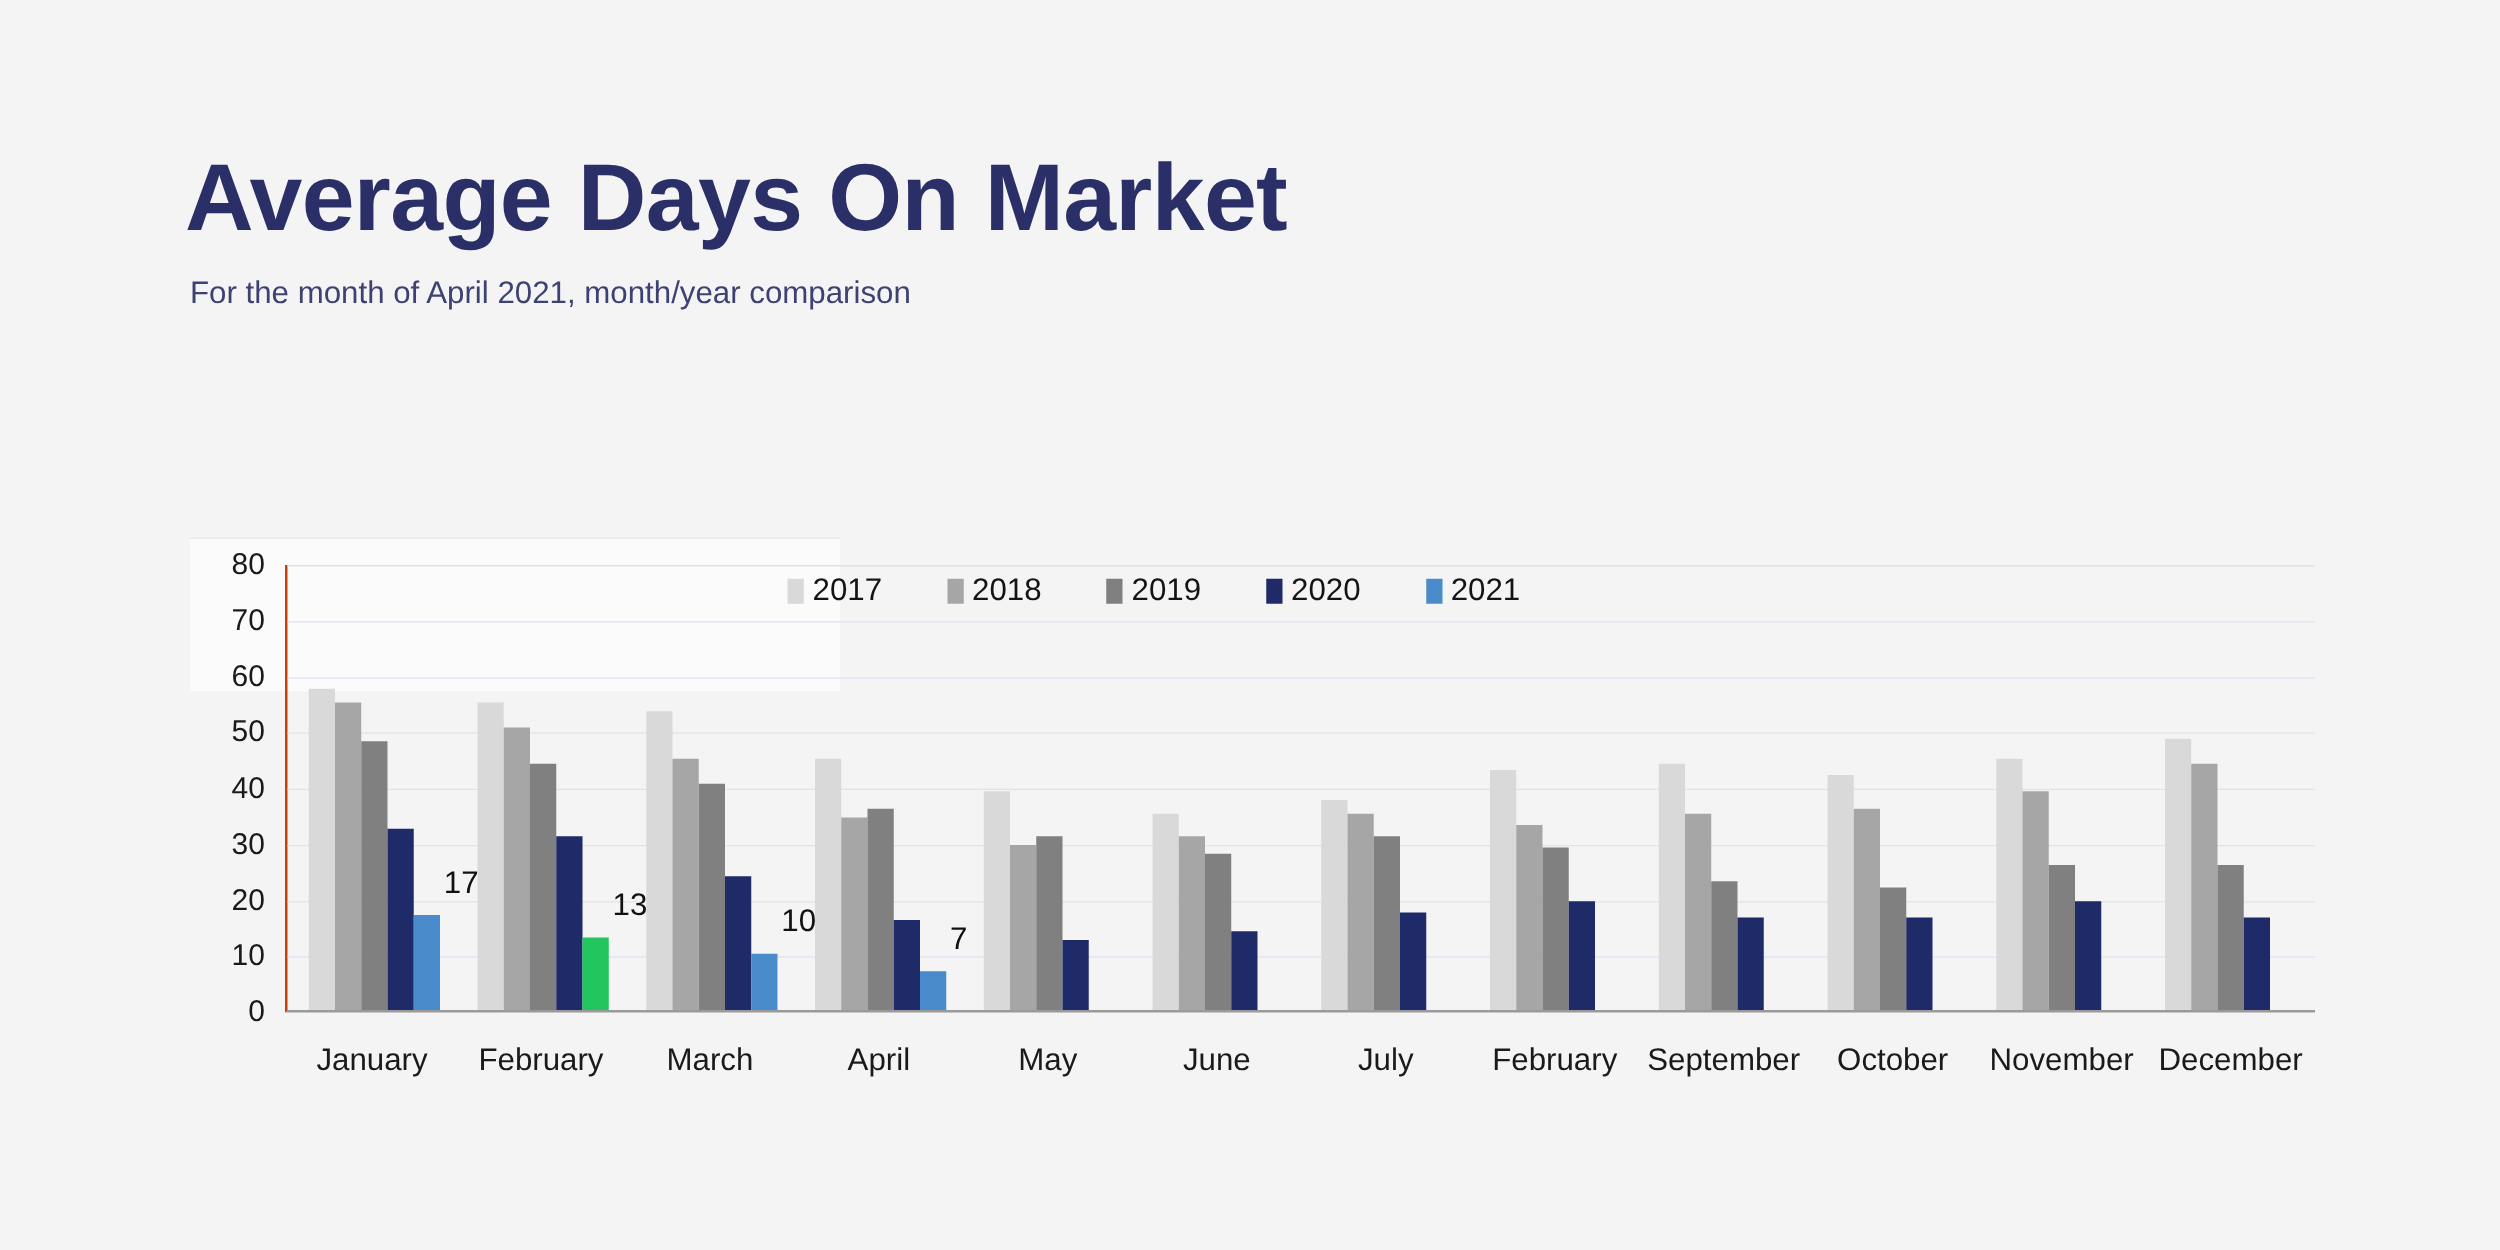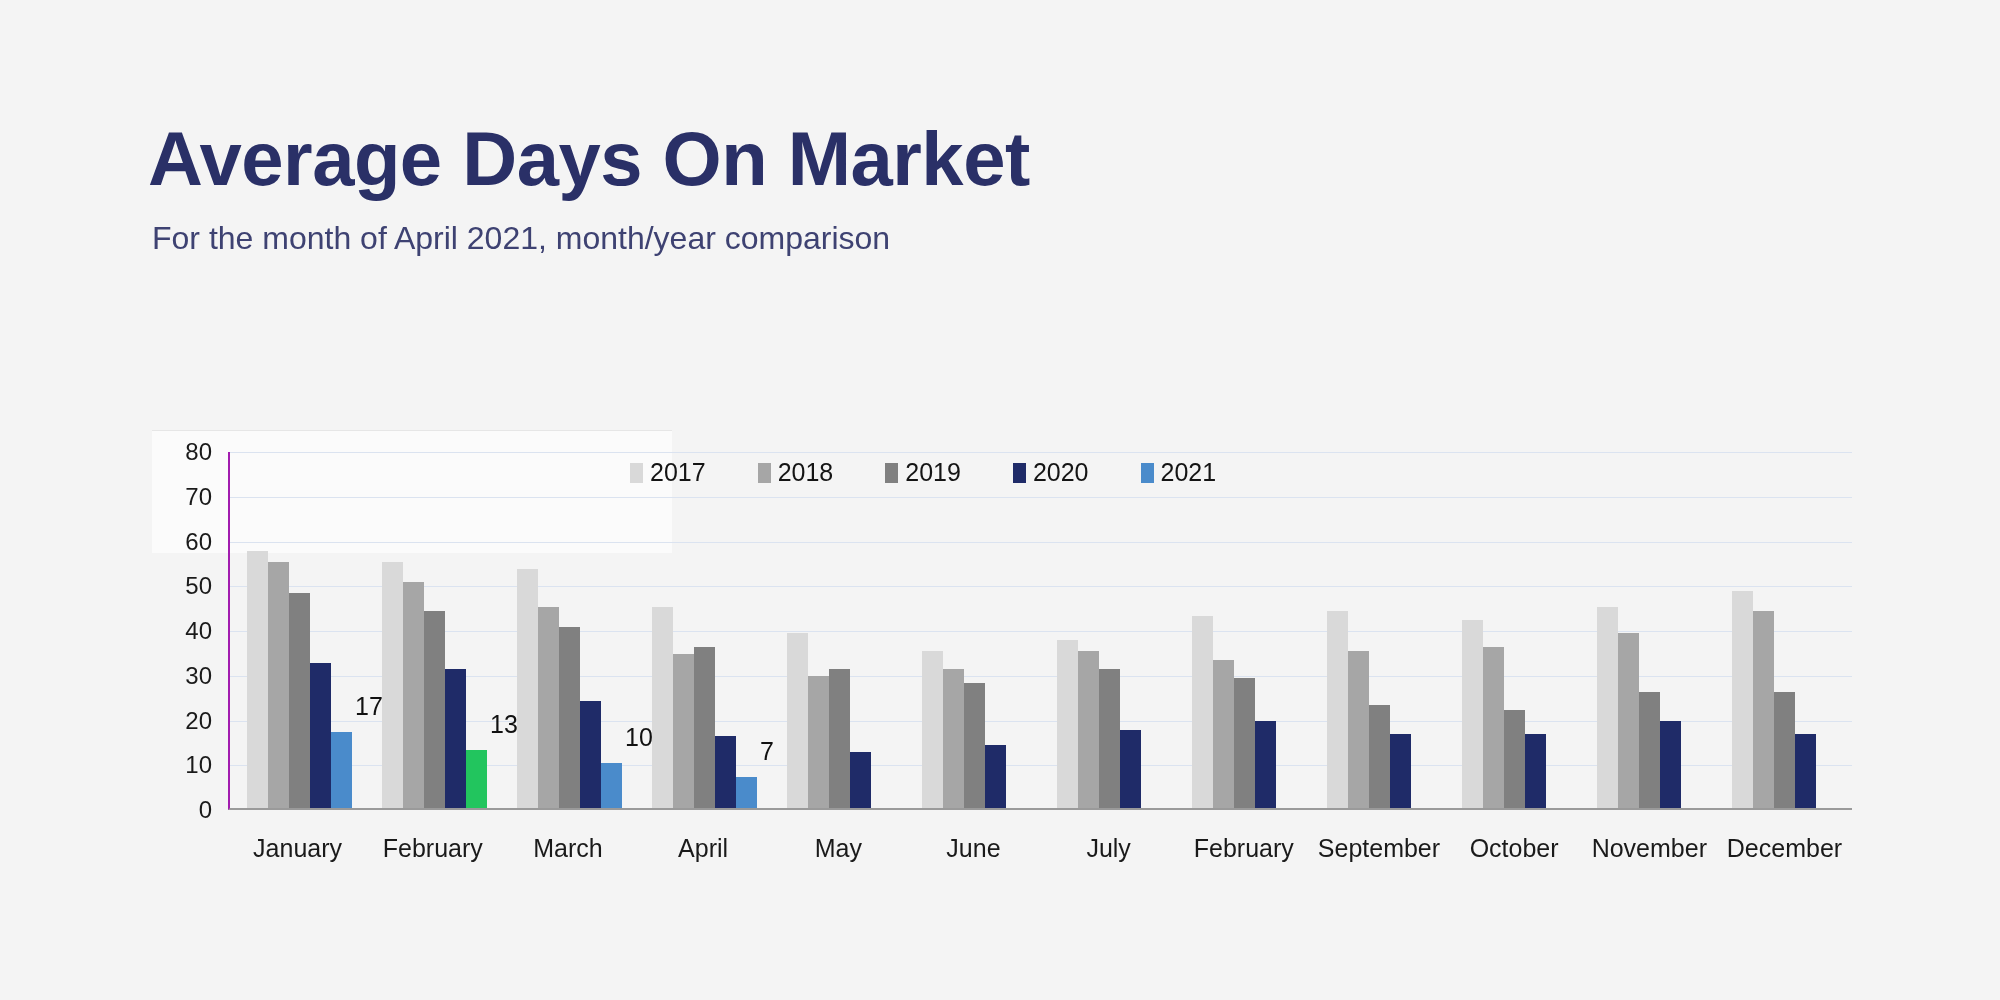--- a/index.html
+++ b/index.html
@@ -32,21 +32,21 @@
   #chart-title {
     font-size: 76px;
     font-weight: 700;
     color: #2a3067;
     letter-spacing: -0.5px;
     line-height: 1.02;
     margin: 0;
     white-space: nowrap;
   }
   #chart-subtitle {
-    font-size: 32px;
+    font-size: 25px;
     font-weight: 400;
     color: #3e4272;
     margin: 22px 0 0 4px;
     white-space: nowrap;
   }
 
   
   #chart-frame {
     position: absolute;
     left: 152px;
@@ -92,21 +92,21 @@
     white-space: nowrap;
   }
 
   
   #plot-area {
     position: absolute;
     left: 76px;
     top: 0px;
     right: 0px;
     height: 358px;
-    border-left: 2px solid #a21caf;
+    border-left: 2px solid #c2410c;
     border-bottom: 2px solid #9a9a9a;
     box-sizing: border-box;
     padding-left: 24px;
   }
   .gridline {
     position: absolute;
     left: 0;
     right: 0;
     height: 1px;
     background: #dbe3f0;

